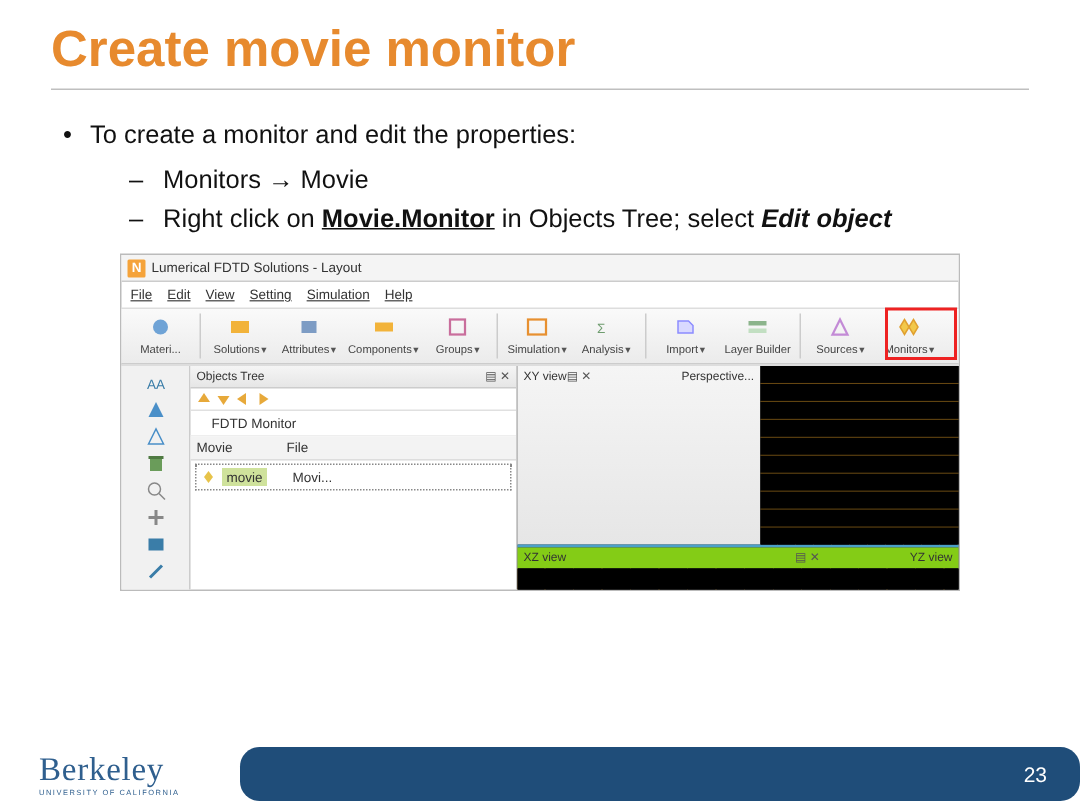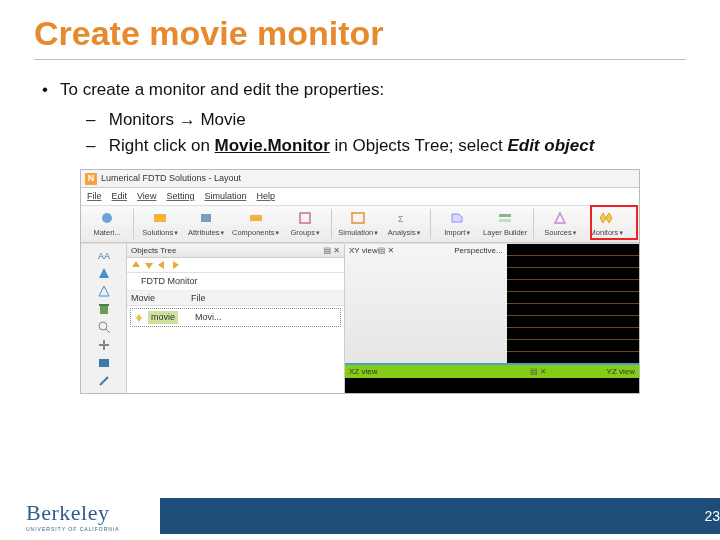--- a/index.html
+++ b/index.html
@@ -217,22 +217,24 @@
   }
   .logo-word { font-family: Georgia, serif; font-size: 22px; letter-spacing: 0.5px; }
   .logo-sub { font-size: 5px; letter-spacing: 1px; color:#2f5f8e; }
   .footbar {
     flex: 1;
     height: 36px;
     background: #1f4d79;
     display: flex;
     align-items: center;
     justify-content: flex-end;
+    padding-right: 22px;
     color: #fff;
     font-size: 14px;
+    border-radius: 13px;
   }
 </style>
 </head>
 <body>
 
 <div class="slide">
   <div class="title">Create movie monitor</div>
   <div class="rule"></div>
 
   <div class="content">

